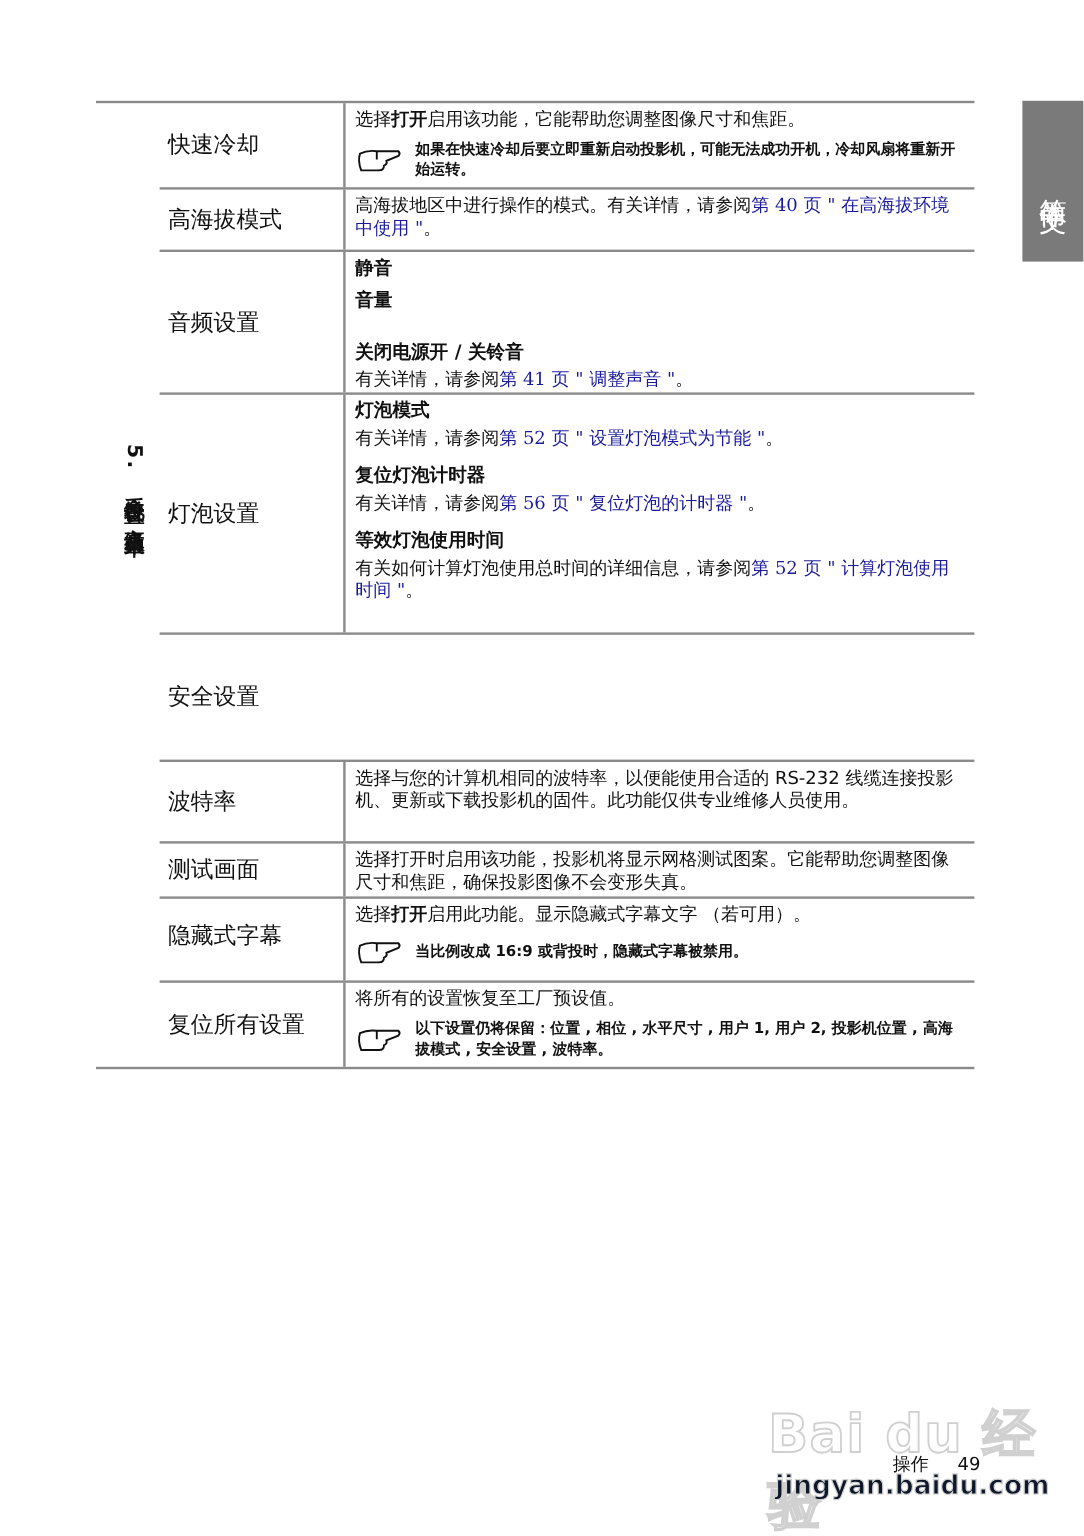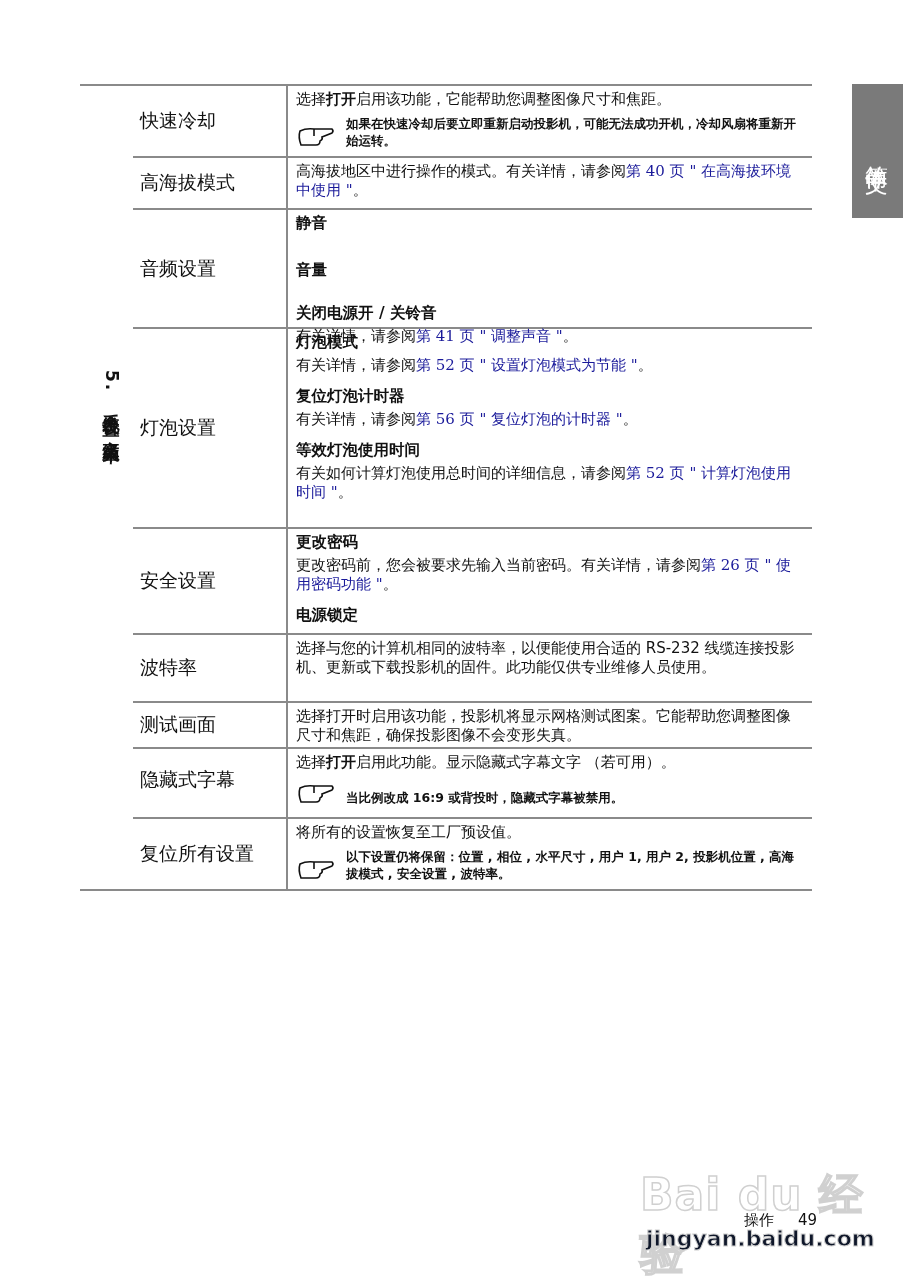--- a/index.html
+++ b/index.html
@@ -39,21 +39,21 @@
     .row .desc {
       flex: 1; border-left: 2px solid #8a8a8a; padding: 2px 8px 4px 8px;
       font-size: 15px; line-height: 19px;
     }
     .sub { font-weight: bold; font-size: 15.5px; margin-top: 4px; margin-bottom: 4px; }
     .sub.first { margin-top: 2px; }
     .p { margin: 2px 0 4px 0; }
     .link { color: #1a1a9a; font-family: "DejaVu Serif", "Liberation Serif", serif; }
     .bold { font-weight: bold; }
     .note {
-      display: flex; align-items: flex-end; margin: 6px 0 4px 0;
+      display: flex; align-items: center; margin: 6px 0 4px 0;
     }
     .note .hand {
       width: 44px; flex-shrink: 0; height: 26px; margin-top: 2px;
     }
     .note .txt {
       font-size: 12.5px; font-weight: bold; line-height: 17px; padding-left: 6px;
     }
     .footer {
       position: absolute; top: 1211px; left: 744px; font-size: 15px;
       display: flex; gap: 24px;
@@ -104,21 +104,21 @@
     <div class="desc">
       <div class="p">
         <span>高海拔地区中进行操作的模式。有关详情，请参阅</span><span class="link">第 40 页 " 在高海拔环境中使用 "</span><span>。</span>
       </div>
     </div>
   </div>
 
   <div class="row" style="height:117px;">
     <div class="label">音频设置</div>
     <div class="desc">
-      <div class="sub first" style="margin-bottom:28px;">静音</div>
+      <div class="sub first" style="margin-bottom:8px;">静音</div>
       <div class="sub" style="margin-bottom:24px;">音量</div>
       <div class="sub">关闭电源开 / 关铃音</div>
       <div class="p">
         <span>有关详情，请参阅</span><span class="link">第 41 页 " 调整声音 "</span><span>。</span>
       </div>
     </div>
   </div>
 
   <div class="row" style="height:198px;">
     <div class="label">灯泡设置</div>
@@ -133,27 +133,20 @@
       </div>
       <div class="sub">等效灯泡使用时间</div>
       <div class="p">
         <span>有关如何计算灯泡使用总时间的详细信息，请参阅</span><span class="link">第 52 页 " 计算灯泡使用时间 "</span><span>。</span>
       </div>
     </div>
   </div>
 
   <div class="row" style="height:104px;">
     <div class="label">安全设置</div>
-    <div class="desc">
-      <div class="sub first">更改密码</div>
-      <div class="p" style="margin-bottom:12px;">
-        <span>更改密码前，您会被要求先输入当前密码。有关详情，请参阅</span><span class="link">第 26 页 " 使用密码功能 "</span><span>。</span>
-      </div>
-      <div class="sub">电源锁定</div>
-    </div>
   </div>
 
   <div class="row" style="height:66px;">
     <div class="label">波特率</div>
     <div class="desc">
       <div class="p">选择与您的计算机相同的波特率，以便能使用合适的 RS-232 线缆连接投影机、更新或下载投影机的固件。此功能仅供专业维修人员使用。</div>
     </div>
   </div>
 
   <div class="row" style="height:44px;">

